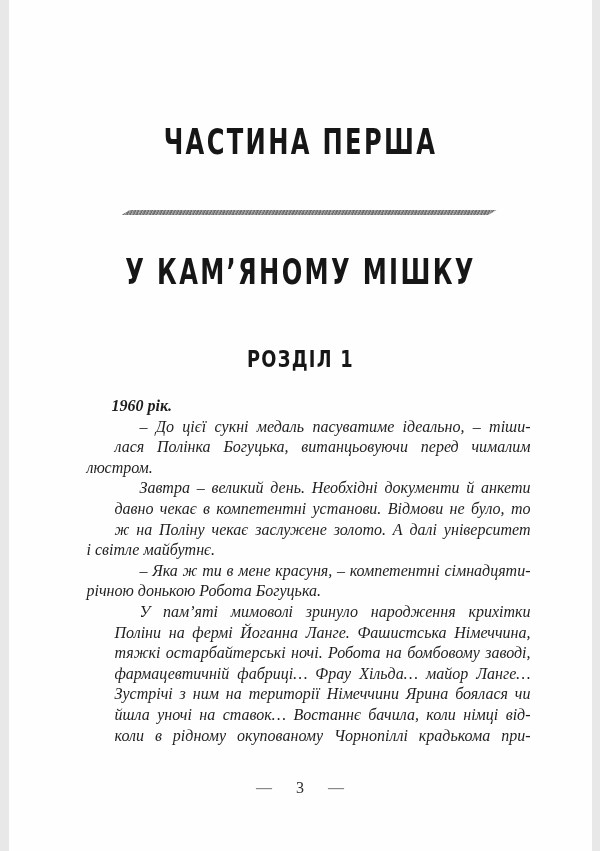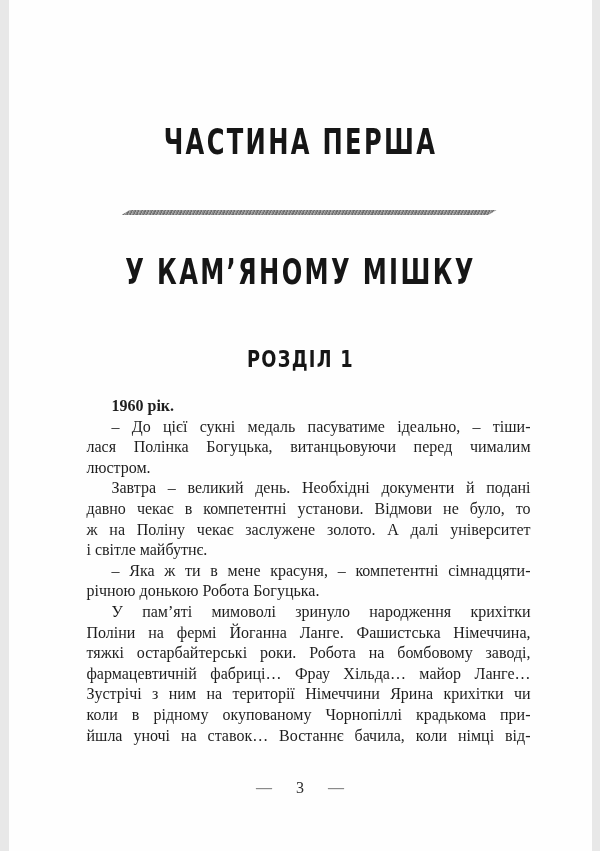--- a/index.html
+++ b/index.html
@@ -64,25 +64,27 @@
     top: 396px;
     left: 78px;
     width: 444px;
     font-size: 16px;
     line-height: 20.6px;
     color: var(--text, #1e1e1e);
   }
   .line {
     height: 20.6px;
     overflow: visible;
+    font-style: italic;
   }
   .line.indent { text-indent: 25px; }
   .line.justify {
     text-align: justify;
     text-align-last: justify;
+    margin-left: 28px;
   }
   .line.bold { font-weight: bold; }
   .footer {
     position: absolute;
     top: 779px;
     left: 0;
     right: 0;
     display: flex;
     justify-content: center;
     align-items: center;
@@ -109,33 +111,33 @@
 
   <div class="display-heading book-title">У КАМ’ЯНОМУ МІШКУ</div>
 
   <div class="display-heading chapter-title">РОЗДІЛ 1</div>
 
   <div class="body-text">
       <div class="line indent bold">1960 рік.</div>
       <div class="line indent justify">–  До цієї сукні медаль пасуватиме ідеально, – тіши-</div>
       <div class="line justify">лася Полінка Богуцька, витанцьовуючи перед чималим</div>
       <div class="line">люстром.</div>
-      <div class="line indent justify">Завтра – великий день. Необхідні документи й подані</div>
+      <div class="line indent justify">Завтра – великий день. Необхідні документи й анкети</div>
       <div class="line justify">давно чекає в компетентні установи. Відмови не було, то</div>
       <div class="line justify">ж на Поліну чекає заслужене золото. А далі університет</div>
       <div class="line">і світле майбутнє.</div>
       <div class="line indent justify">–  Яка ж ти в мене красуня, – компетентні сімнадцяти-</div>
       <div class="line">річною донькою Робота Богуцька.</div>
       <div class="line indent justify">У пам’яті мимоволі зринуло народження крихітки</div>
       <div class="line justify">Поліни на фермі Йоганна Ланге. Фашистська Німеччина,</div>
-      <div class="line justify">тяжкі остарбайтерські роки. Робота на бомбовому заводі,</div>
+      <div class="line justify">тяжкі остарбайтерські ночі. Робота на бомбовому заводі,</div>
       <div class="line justify">фармацевтичній фабриці… Фрау Хільда… майор Ланге…</div>
-      <div class="line justify">Зустрічі з ним на території Німеччини Ярина крихітки чи</div>
+      <div class="line justify">Зустрічі з ним на території Німеччини Ярина боялася чи</div>
+      <div class="line justify">йшла уночі на ставок… Востаннє бачила, коли німці від-</div>
       <div class="line justify">коли в рідному окупованому Чорнопіллі крадькома при-</div>
-      <div class="line justify">йшла уночі на ставок… Востаннє бачила, коли німці від-</div>
     </div>
 
   <div class="footer">
     <span class="dash">—</span>
     <span class="num">3</span>
     <span class="dash">—</span>
   </div>
 
 </div>
 

